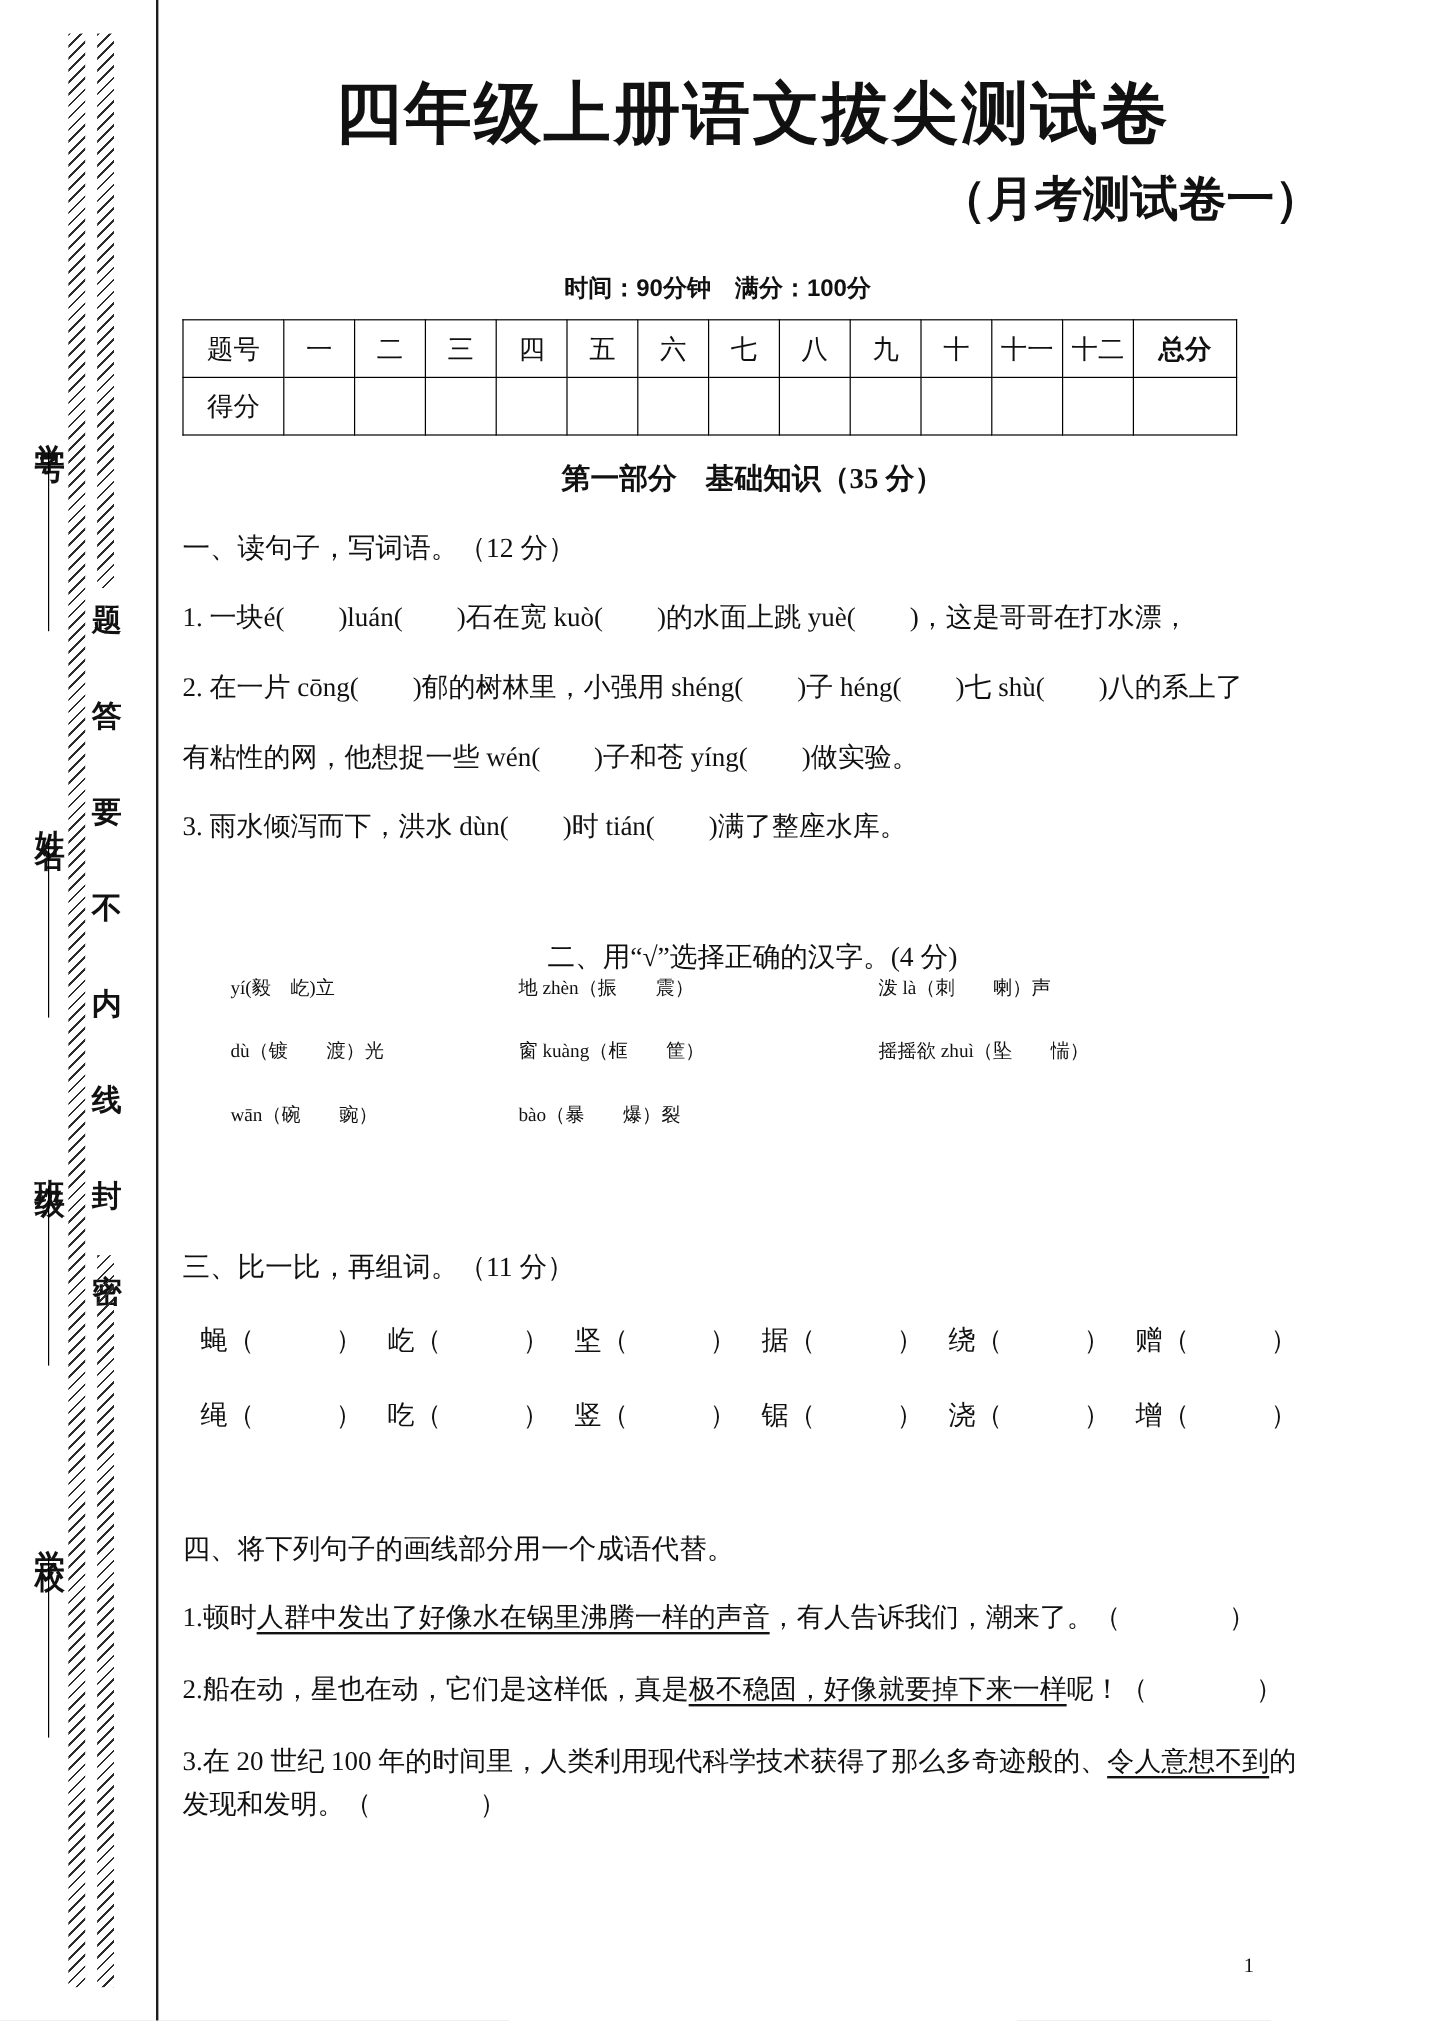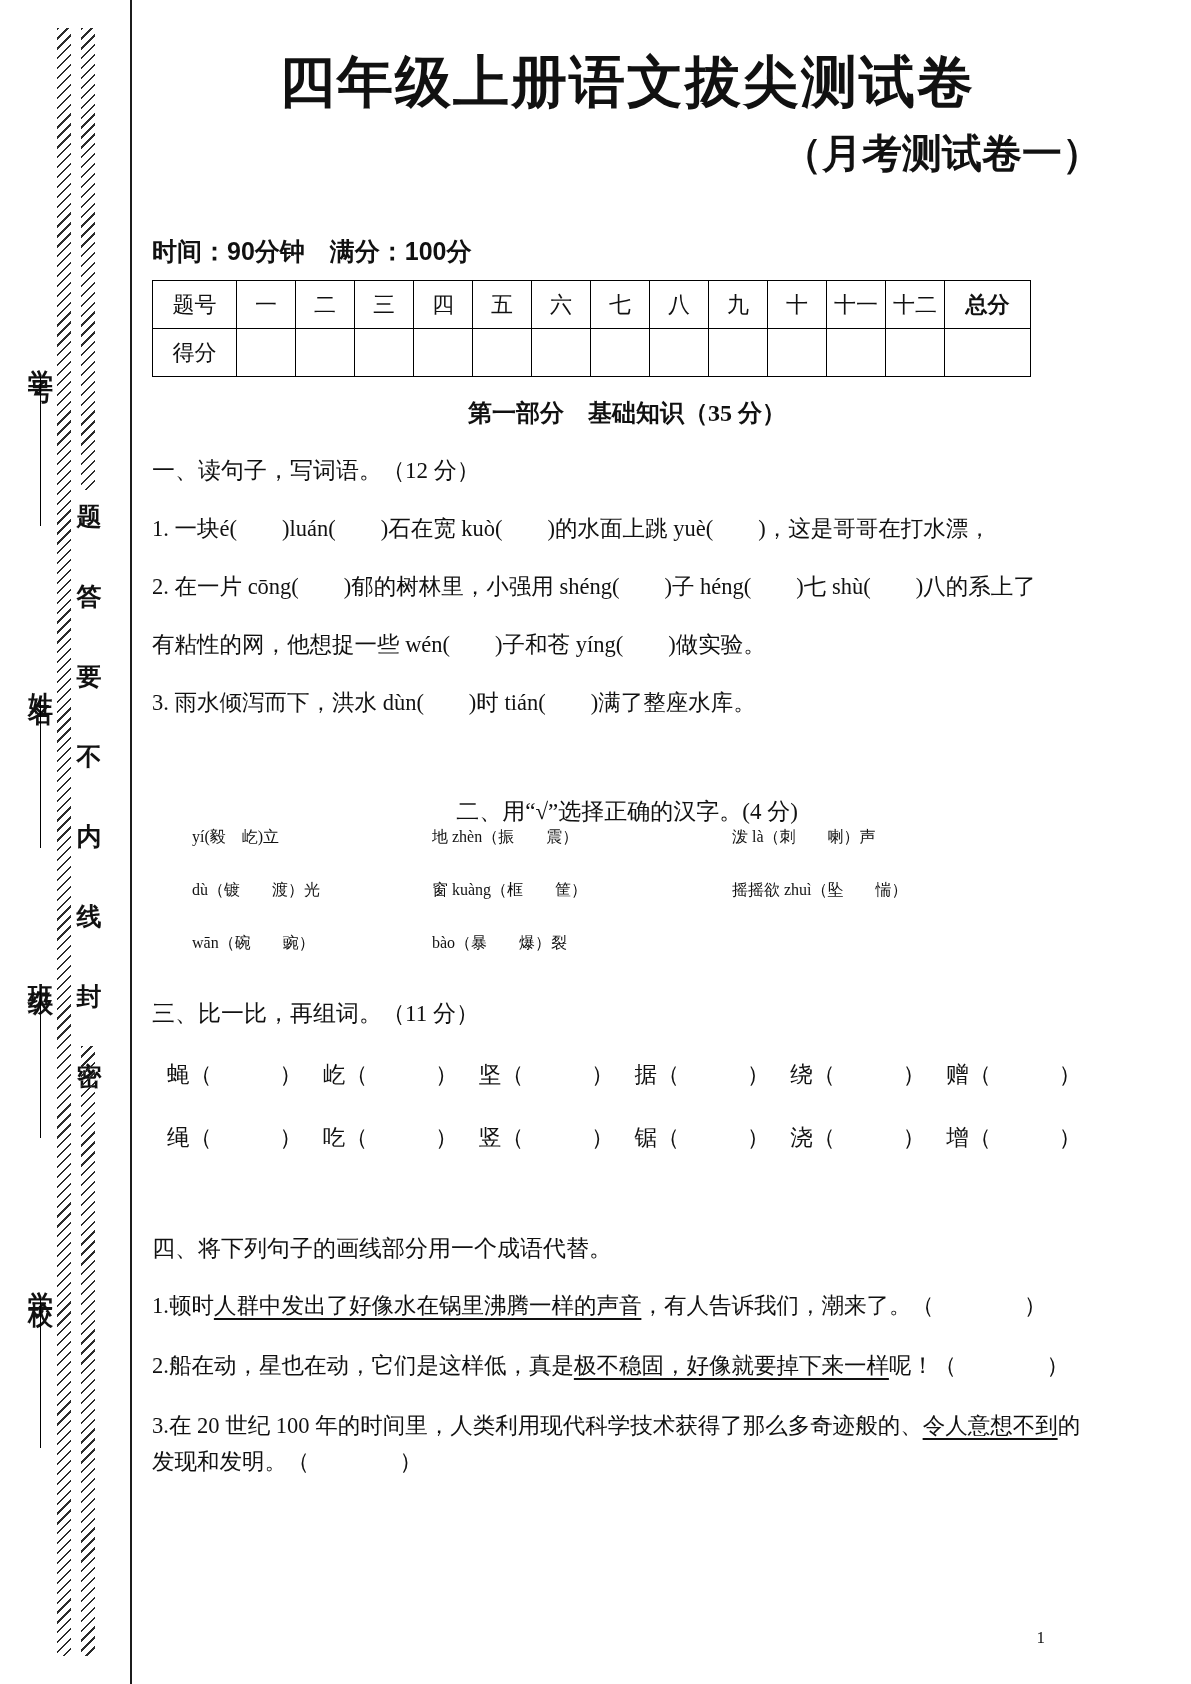--- a/index.html
+++ b/index.html
@@ -27,46 +27,46 @@
   .id-field { position:absolute; left:24px; display:flex; flex-direction:column; align-items:center; }
   .f1 { top:350px; } .f2 { top:672px; } .f3 { top:962px; } .f4 { top:1272px; }
   .id-label {
     writing-mode:vertical-rl; text-orientation:upright;
     font-size:25px; font-weight:600; letter-spacing:9px;
   }
   .id-line { width:1.5px; height:150px; background:#000; margin-top:8px; }
   .separator { position:absolute; left:130px; top:0; width:2px; height:100%; background:#1c1c1c; }
 
   
-  .main { position:absolute; left:152px; top:30px; width:950px; }
+  .main { position:absolute; left:152px; top:42px; width:950px; }
   .title {
     font-family:"Liberation Sans","DejaVu Sans",sans-serif;
     font-weight:900; font-size:56px; line-height:1.15;
     text-align:center; letter-spacing:2px; margin-top:20px;
   }
   .subtitle {
     font-family:"Liberation Sans","DejaVu Sans",sans-serif;
     font-weight:900; font-size:40px; text-align:right; margin-top:12px;
   }
   .meta {
     font-family:"Liberation Sans","DejaVu Sans",sans-serif;
-    font-weight:700; font-size:25px; text-align:left;
-    padding-right:58px; margin-top:54px; white-space:pre-wrap;
+    font-weight:700; font-size:20px; text-align:center;
+    padding-right:58px; margin-top:34px; white-space:pre-wrap;
   }
   .score-table { border-collapse:collapse; margin-top:12px; table-layout:fixed; }
   .score-table td {
     border:1.6px solid #000; height:48px; text-align:center;
     vertical-align:middle; font-size:22px; padding:0;
   }
   .c-first { width:84px; } .c-mid { width:59px; } .c-last { width:86px; }
   .bold { font-weight:700; }
 
   .part-heading { text-align:center; font-weight:700; font-size:24px; margin-top:20px; white-space:pre-wrap; }
   .q-title { font-weight:400; font-size:23px; margin-top:26px; white-space:pre-wrap; }
-  .qt2 { margin-top:78px;text-align:center; } .qt3 { margin-top:44px; } .qt4 { margin-top:80px; }
+  .qt2 { margin-top:78px;text-align:center; } .qt3 { margin-top:100px; } .qt4 { margin-top:80px; }
 
   .q1-line { font-size:22.5px; margin-top:27px; white-space:pre-wrap; }
 
   .q2-grid {
     display:grid; grid-template-columns:240px 300px auto;
     row-gap:32px; padding-left:40px;
     font-size:16px; white-space:pre-wrap;
   }
   .q3-grid {
     display:grid; grid-template-columns:repeat(6,1fr);

